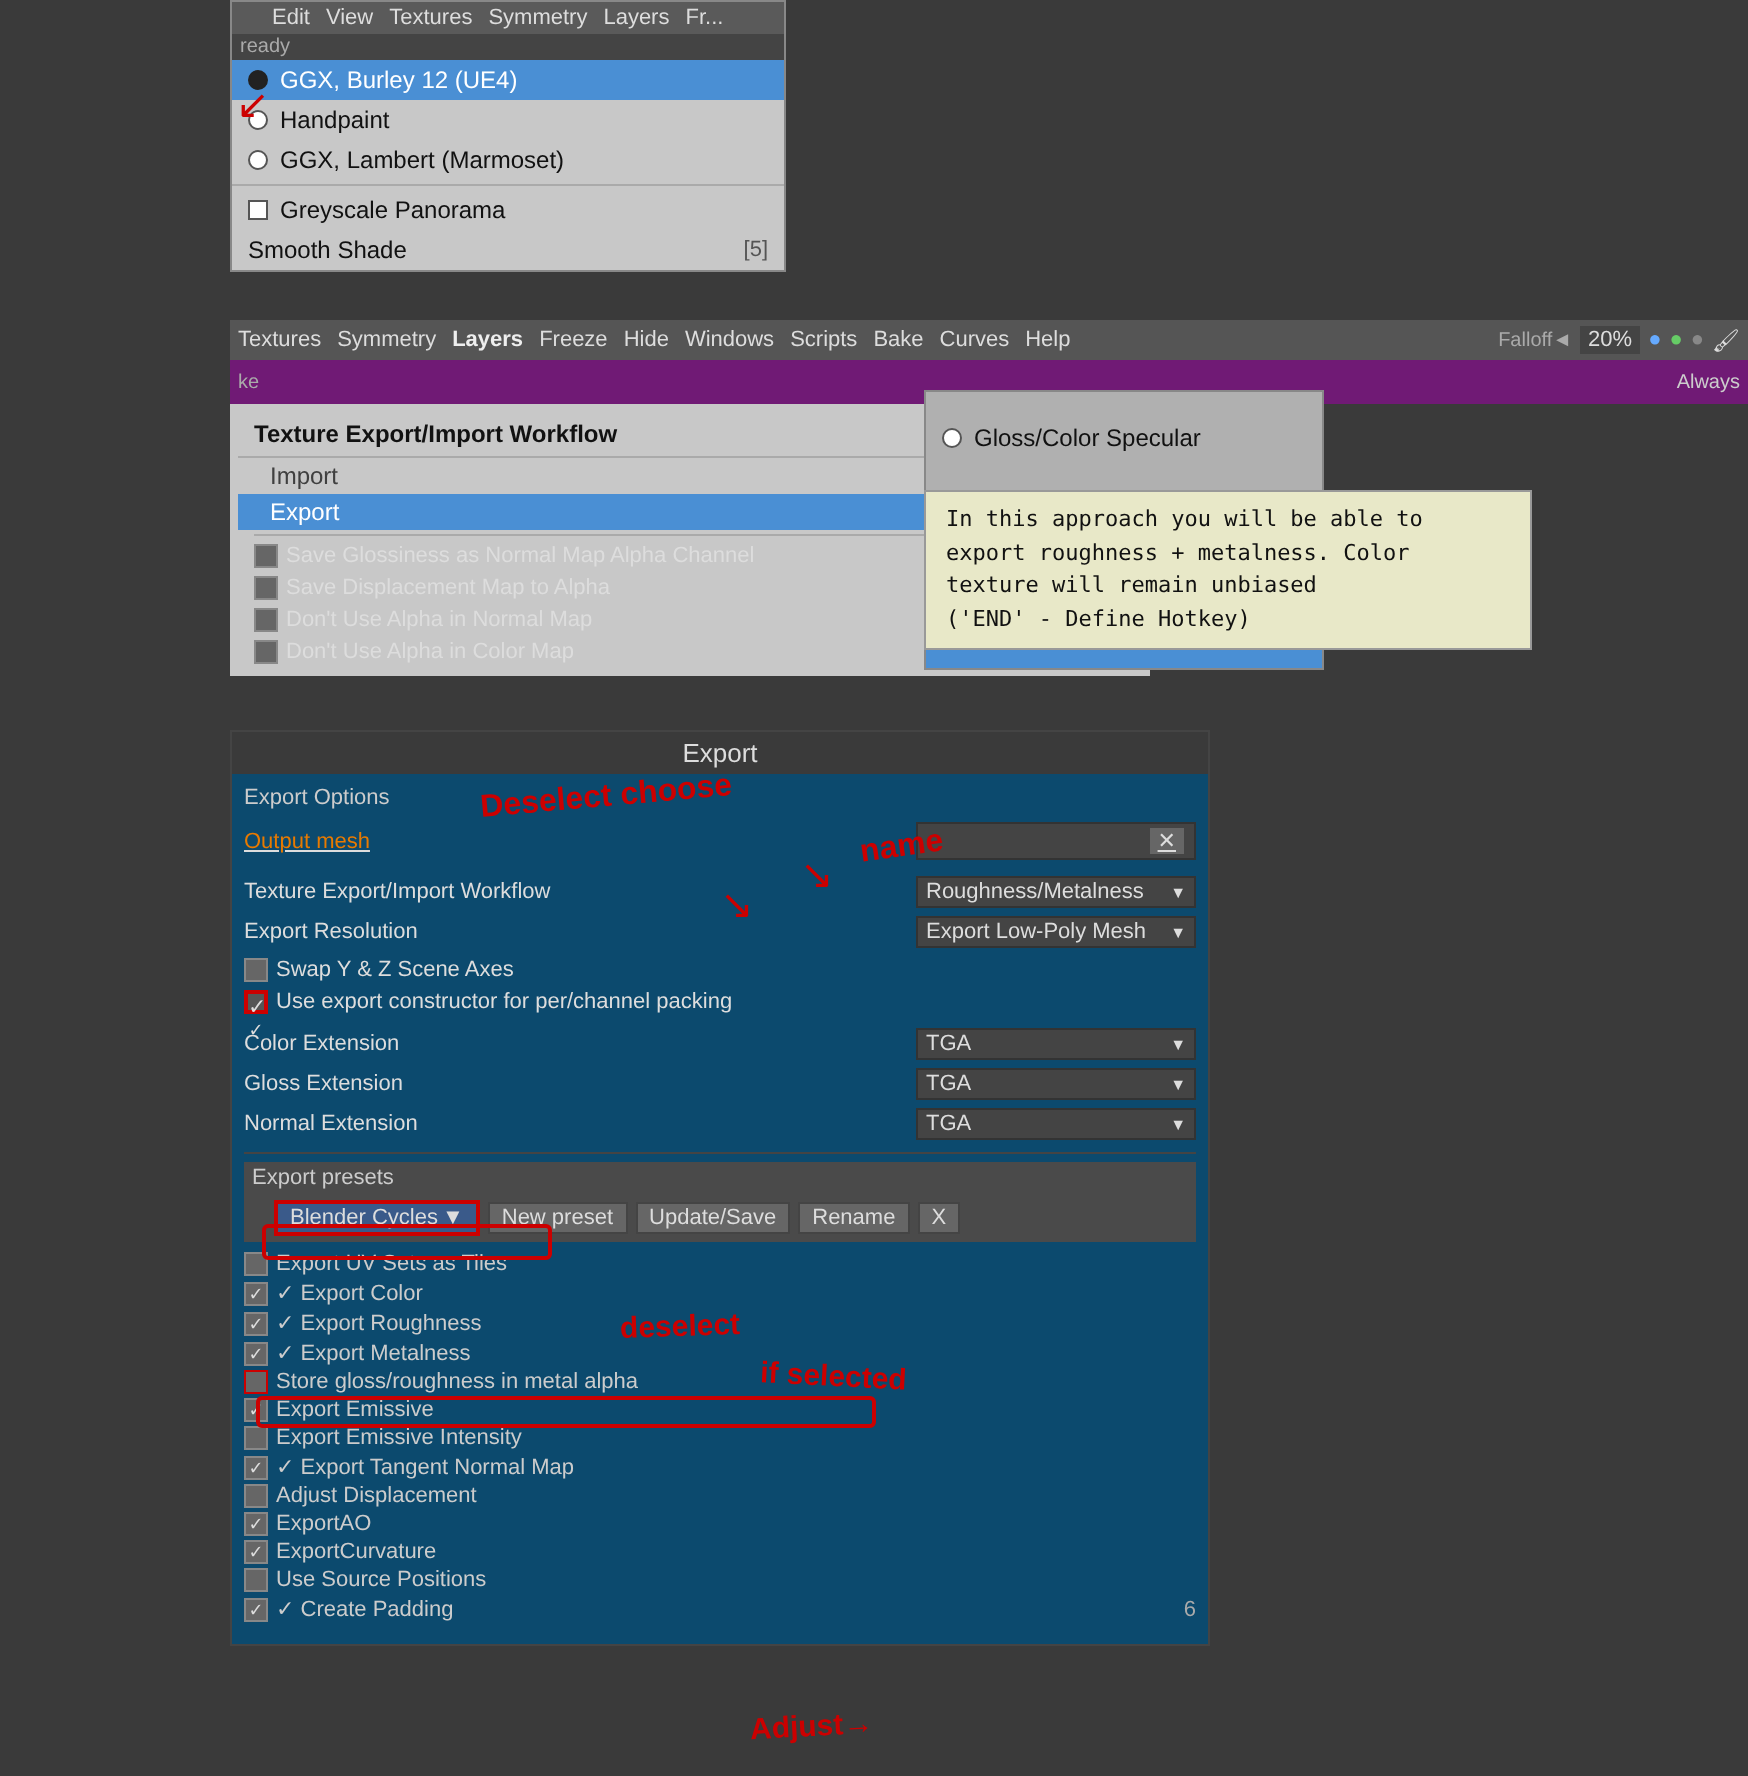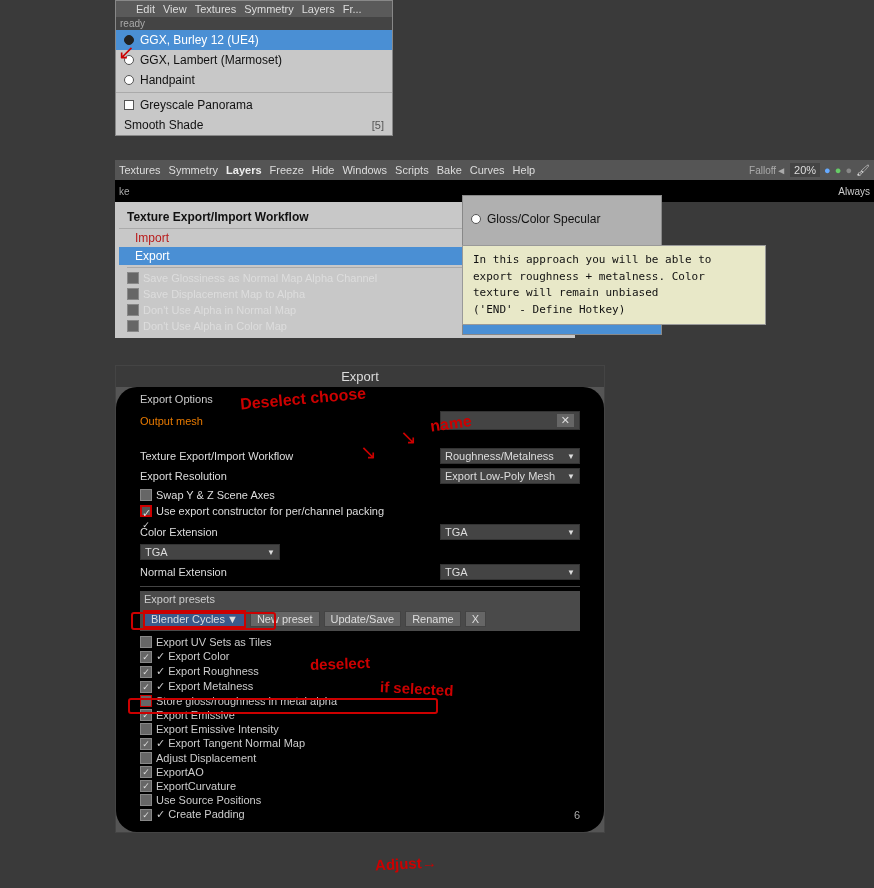--- a/index.html
+++ b/index.html
@@ -87,21 +87,21 @@
       height: 20px;
     }
     .menu-bar-mid span { cursor: pointer; }
     .menu-bar-mid .right-side {
       margin-left: auto;
       display: flex;
       align-items: center;
       gap: 4px;
     }
     .toolbar-mid {
-      background: #000000;
+      background: #701a75;
       display: flex;
       align-items: center;
       padding: 2px 4px;
       gap: 4px;
       height: 22px;
     }
     .mid-content {
       display: flex;
     }
     .left-panel-mid {
@@ -115,21 +115,21 @@
       font-weight: bold;
       color: #111;
       padding: 4px 8px;
       border-bottom: 1px solid #aaa;
     }
     .submenu-item {
       display: flex;
       align-items: center;
       padding: 2px 16px;
       font-size: 12px;
-      color: #b91c1c;
+      color: #404040;
       cursor: pointer;
       gap: 6px;
     }
     .submenu-item.has-arrow::after {
       content: '▶';
       margin-left: auto;
       font-size: 9px;
     }
     .submenu-divider { height: 1px; background: #aaa; margin: 2px 8px; }
     .roughness-menu {
@@ -176,23 +176,22 @@
       border: 1px solid #444;
     }
     .export-title {
       background: #3a3a3a;
       color: #ddd;
       text-align: center;
       padding: 3px;
       font-size: 13px;
     }
     .export-body {
-      background: #000000;
-      padding: 6px 24px;
-      border-radius: 21px;
+      background: #0c4a6e;
+      padding: 6px 6px;
     }
     .export-section-title {
       color: #ccc;
       font-size: 11px;
       margin-bottom: 4px;
     }
     .export-row {
       display: flex;
       align-items: center;
       padding: 2px 0;
@@ -253,20 +252,21 @@
     }
     .preset-select {
       background: #555;
       border: 1px solid #444;
       color: #ddd;
       display: flex;
       align-items: center;
       padding: 1px 4px;
       font-size: 11px;
       gap: 2px;
+      margin-left: 12px;
     }
     .export-check-list { padding: 4px 0; }
     .check-item {
       display: flex;
       align-items: center;
       gap: 4px;
       padding: 1px 0;
       font-size: 11px;
       color: #ccc;
     }
@@ -326,25 +326,25 @@
   <div class="status-bar">
     <span>ready</span>
   </div>
   <div class="dropdown-menu">
     <div class="dropdown-item selected">
       <div class="radio-dot filled"></div>
       <span>GGX, Burley 12 (UE4)</span>
     </div>
     <div class="dropdown-item">
       <div class="radio-dot"></div>
-      <span>GGX, Lambert (Marmoset)</span>
+      <span>Handpaint</span>
     </div>
     <div class="dropdown-item">
       <div class="radio-dot"></div>
-      <span>Handpaint</span>
+      <span>GGX, Lambert (Marmoset)</span>
     </div>
     <div class="sep"></div>
     <div class="dropdown-item">
       <div class="checkbox-sq"></div>
       <span>Greyscale Panorama</span>
     </div>
     <div class="dropdown-item">
       <span>Smooth Shade</span>
       <span class="shortcut">[5]</span>
     </div>
@@ -431,21 +431,21 @@
 
 <div style="position:absolute;top:225px;left:625px;color:#cc0000;font-size:16px;pointer-events:none;transform:rotate(-30deg);">←</div>
 
 <div class="section-bottom">
   <div class="export-title">
     <span>Export</span>
   </div>
   <div class="export-body">
     <div class="export-section-title">Export Options</div>
 
-    <div class="export-row" style="margin-bottom:14px;">
+    <div class="export-row" style="margin-bottom:4px;text-decoration:underline;">
       <span class="label highlighted-label">Output mesh</span>
       <div class="value-box">
         <span></span>
         <span class="close-btn">✕</span>
       </div>
     </div>
 
     <div class="export-row">
       <span class="label">Texture Export/Import Workflow</span>
       <div class="value-box">
@@ -473,20 +473,21 @@
     </div>
 
     <div class="export-row" style="margin-top:4px;">
       <span class="label">Color Extension</span>
       <div class="value-box tga-ext">
         <span>TGA</span>
         <span class="arrow-down">▼</span>
       </div>
     </div>
     <div class="export-row">
+      <span class="label">Gloss Extension</span>
       <div class="value-box tga-ext">
         <span>TGA</span>
         <span class="arrow-down">▼</span>
       </div>
     </div>
     <div class="export-row">
       <span class="label">Normal Extension</span>
       <div class="value-box tga-ext">
         <span>TGA</span>
         <span class="arrow-down">▼</span>

